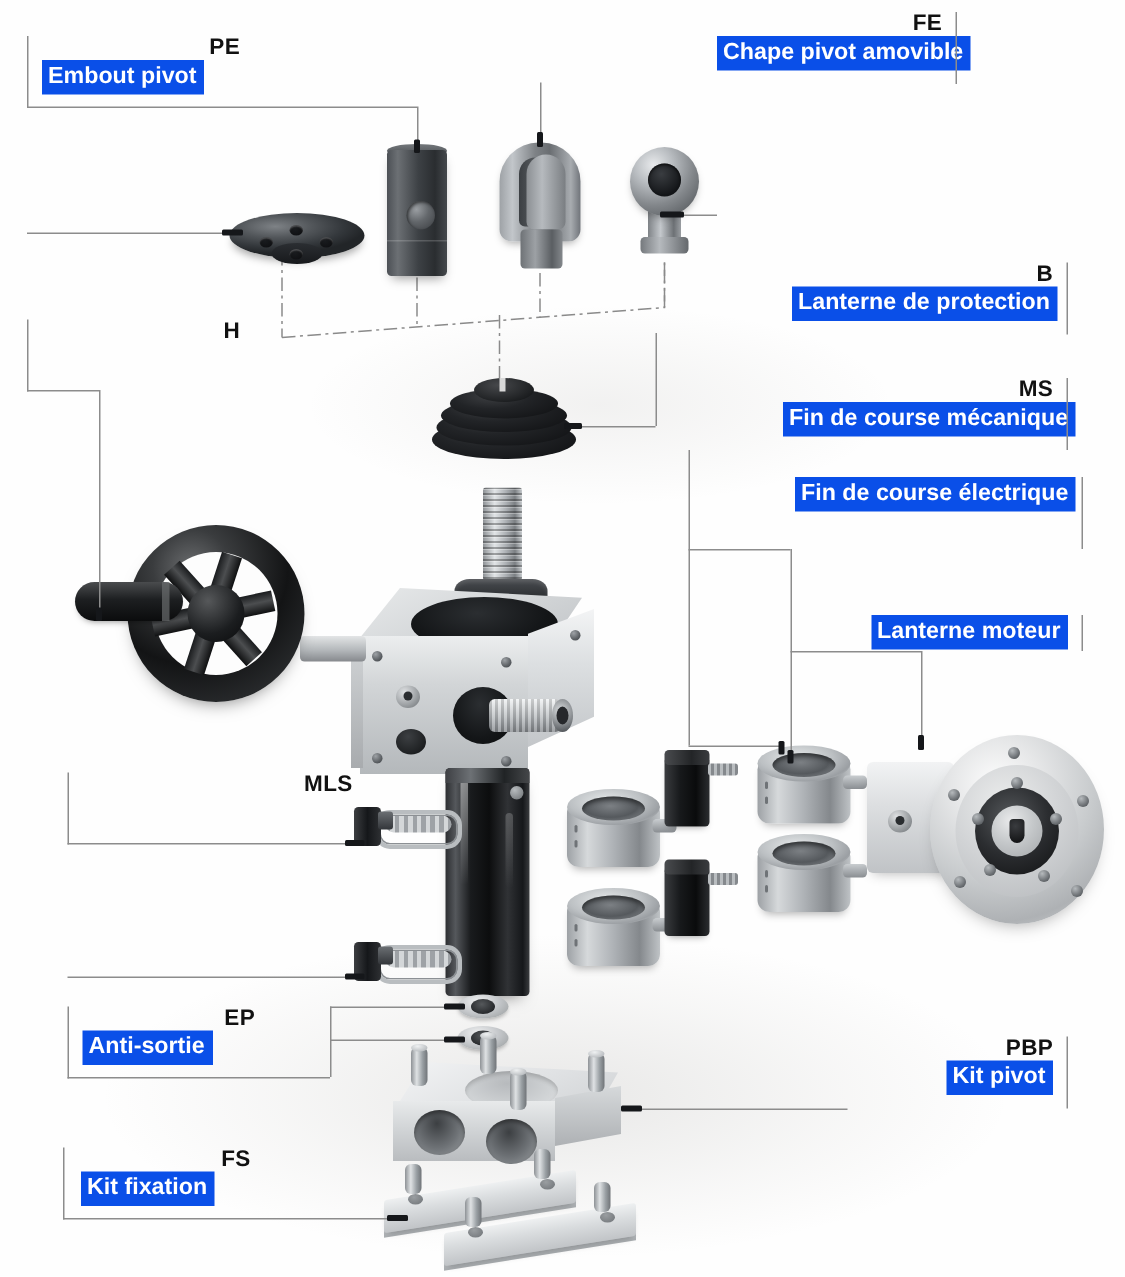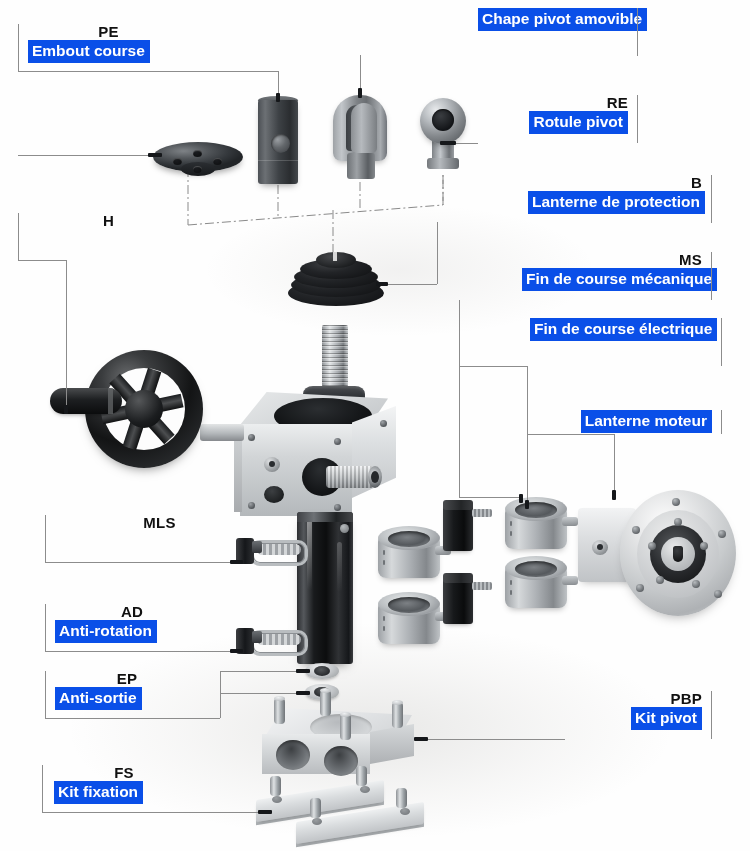--- a/index.html
+++ b/index.html
@@ -32,21 +32,21 @@
   }
   .chip{
     display:inline-block;
     background:#0a4fe8;color:#fff;
     font-size:15.5px;font-weight:bold;line-height:20px;
     padding:1px 5px 2px 4px;white-space:nowrap;
   }
   .chipwrap{line-height:0;}
   .rule-l{position:absolute;left:0;top:0;width:1px;background:#8c8c8c;}
   .rule-r{position:absolute;right:0;top:0;width:1px;background:#8c8c8c;}
-  .callout.left .code{text-align:center;padding-left:10px;margin-left:29px;}
+  .callout.left .code{text-align:right;padding-left:10px;margin-left:29px;}
   .callout.right .code{text-align:right;padding-right:10px;}
   .callout.left .chipwrap{padding-left:10px;}
   .callout.right .chipwrap{text-align:right;padding-right:10px;}
 
   
   .leader{position:absolute;background:#8c8c8c;}
   .lh{height:1px;}
   .lv{width:1px;}
   .tick{position:absolute;height:4px;background:#15171a;border-radius:1px;}
   svg.centerlines{position:absolute;left:0;top:0;width:750px;height:851px;pointer-events:none;}
@@ -651,62 +651,53 @@
   <div class="leader lv" style="left:614px;top:434px;height:62px;"></div>
   <div class="leader lh" style="left:527px;top:434px;width:87px;"></div>
   <div class="tick" style="left:612px;top:490px;width:4px;height:10px;"></div>
 
   <div class="leader lh" style="left:420px;top:739px;width:145px;"></div>
   <div class="tick" style="left:414px;top:737px;width:14px;"></div>
 
   <div class="callout left" style="left:18px;top:24px;width:142px;height:48px;">
     <div class="rule-l" style="height:48px;"></div>
     <div class="code">PE</div>
-    <div class="chipwrap"><span class="chip">Embout course</span></div>
+    <div class="chipwrap"><span class="chip">Embout pivot</span></div>
   </div>
 
 
   <div class="callout left" style="left:18px;top:213px;width:142px;height:48px;">
     <div class="rule-l" style="height:48px;"></div>
     <div class="code">H</div>
   </div>
 
   <div class="callout left" style="left:45px;top:515px;width:190px;height:48px;">
     <div class="rule-l" style="height:48px;"></div>
     <div class="code">MLS</div>
   </div>
 
-  <div class="callout left" style="left:45px;top:604px;width:135px;height:48px;">
-    <div class="rule-l" style="height:48px;"></div>
-    <div class="code">AD</div>
-    <div class="chipwrap"><span class="chip">Anti-rotation</span></div>
-  </div>
 
   <div class="callout left" style="left:45px;top:671px;width:125px;height:48px;">
     <div class="rule-l" style="height:48px;"></div>
     <div class="code">EP</div>
     <div class="chipwrap"><span class="chip">Anti-sortie</span></div>
   </div>
 
   <div class="callout left" style="left:42px;top:765px;width:125px;height:48px;">
     <div class="rule-l" style="height:48px;"></div>
     <div class="code">FS</div>
     <div class="chipwrap" style="padding-left:12px;"><span class="chip">Kit fixation</span></div>
   </div>
 
   <div class="callout right" style="left:478px;top:8px;width:160px;height:48px;">
     <div class="rule-r" style="height:48px;"></div>
+    <div class="code">FE</div>
     <div class="chipwrap"><span class="chip">Chape pivot amovible</span></div>
   </div>
 
-  <div class="callout right" style="left:478px;top:95px;width:160px;height:48px;">
-    <div class="rule-r" style="height:48px;"></div>
-    <div class="code">RE</div>
-    <div class="chipwrap"><span class="chip">Rotule pivot</span></div>
-  </div>
 
   <div class="callout right" style="left:528px;top:175px;width:184px;height:48px;">
     <div class="rule-r" style="height:48px;"></div>
     <div class="code">B</div>
     <div class="chipwrap"><span class="chip">Lanterne de protection</span></div>
   </div>
 
   <div class="callout right" style="left:522px;top:252px;width:190px;height:48px;">
     <div class="rule-r" style="height:48px;"></div>
     <div class="code">MS</div>

